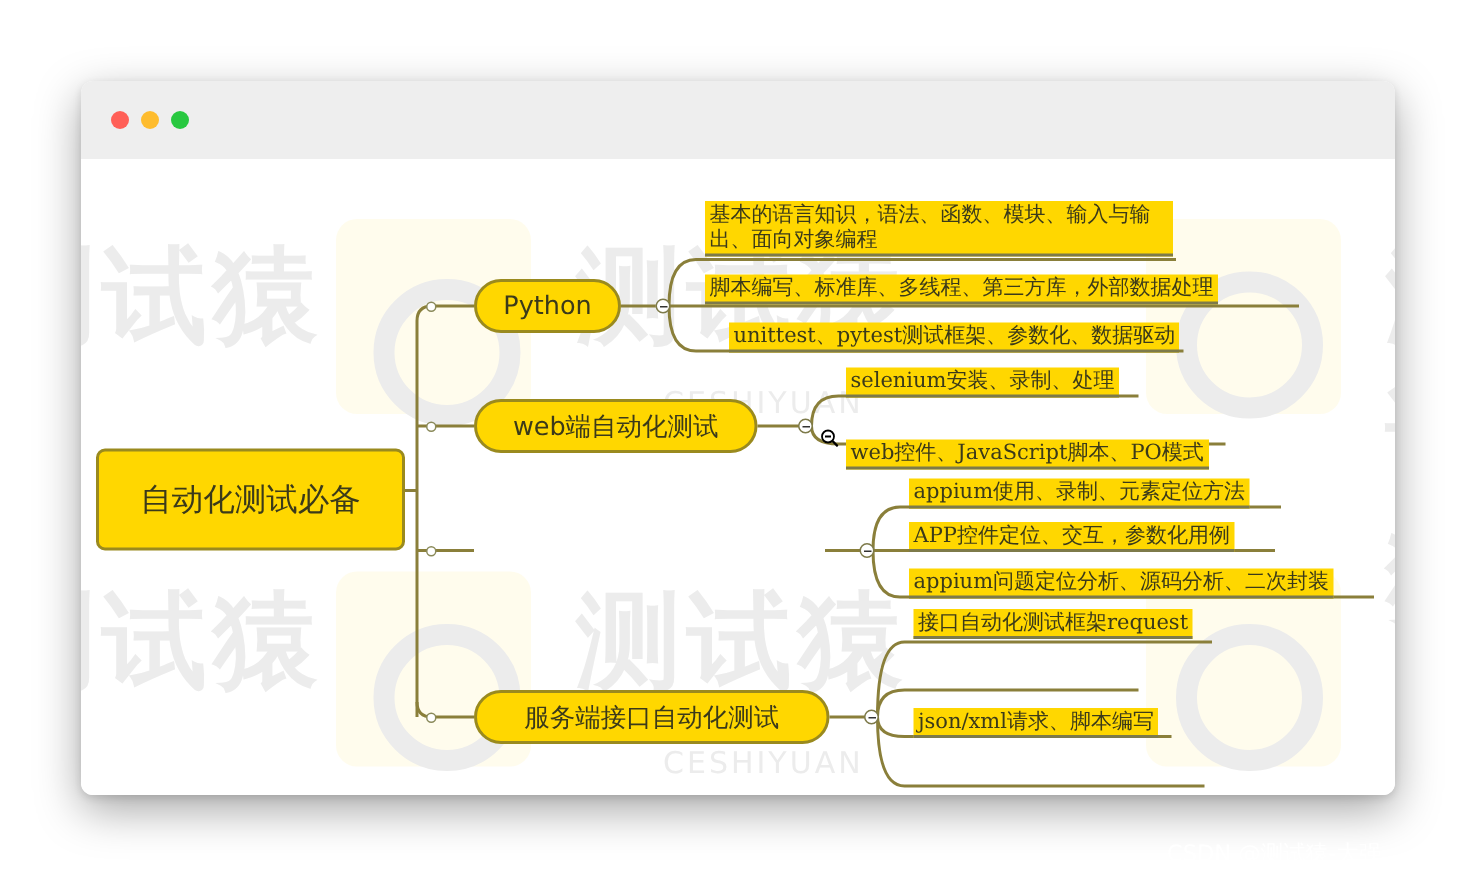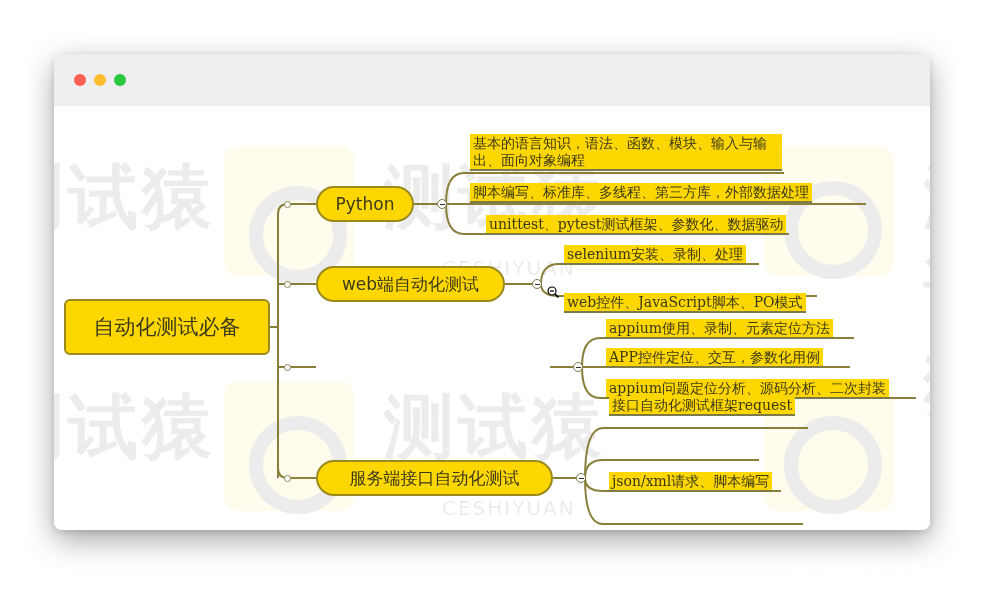--- a/index.html
+++ b/index.html
@@ -37,21 +37,21 @@
   .wm-text {
     position: absolute; font-size: 70px; font-weight: bold; color: #ececec;
     letter-spacing: 4px; font-family: "DejaVu Sans", sans-serif;
   }
   .wm-sub {
     position: absolute; font-size: 20px; color: #ececec; letter-spacing: 2px;
     font-family: "DejaVu Sans", sans-serif;
   }
   svg.links { position: absolute; left: 0; top: 0; }
   .root {
-    position: absolute; left: 10px; top: 193px; width: 206px; height: 56px;
+    position: absolute; left: 10px; top: 193px; width: 206px; height: 68px;
     background: #ffd700; border: 2px solid #9a8a1e; border-radius: 6px;
     box-sizing: border-box; display: flex; align-items: center; justify-content: center;
     font-size: 21px; color: #3b3a1a; font-family: "DejaVu Serif", serif;
   }
   .branch {
     position: absolute; height: 36px; background: #ffd700;
     border: 2px solid #9a8a1e; border-radius: 18px; box-sizing: border-box;
     display: flex; align-items: center; justify-content: center;
     font-size: 17px; color: #3b3a1a;
   }
@@ -190,21 +190,21 @@
       <span>APP控件定位、交互，参数化用例</span>
     </div>
     <div class="leaf" style="left:552px; top:273px;">
       <span>appium问题定位分析、源码分析、二次封装</span>
     </div>
 
     <div class="branch" style="left:262px; top:354px; width:237px;">
       <span>服务端接口自动化测试</span>
     </div>
     <span class="collapse" style="left:522px; top:367px;"></span>
-    <div class="leaf" style="left:555px; top:290px;">
+    <div class="leaf" style="left:555px; top:300px;">
       <span>接口自动化测试框架request</span>
     </div>
     <div class="leaf" style="left:555px; top:366px;">
       <span>json/xml请求、脚本编写</span>
     </div>
   </div>
 </div>
 
 <div class="csdn">CSDN @测试猿-大强</div>
 

